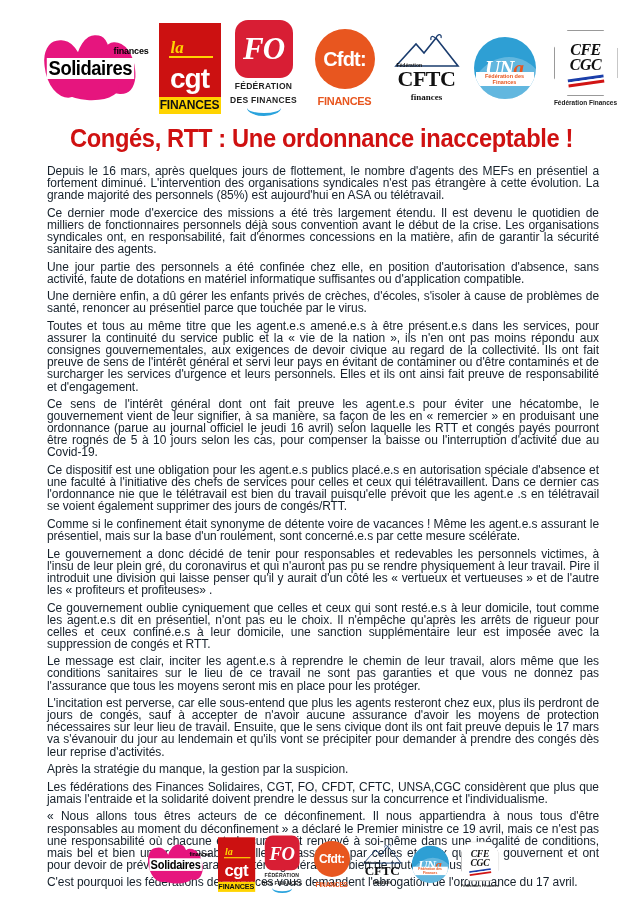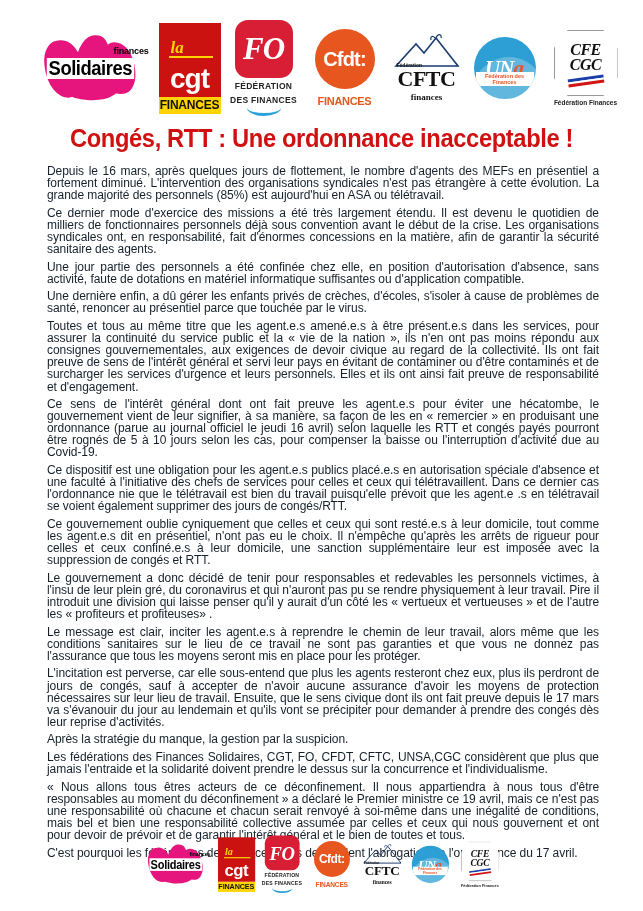--- a/index.html
+++ b/index.html
@@ -419,22 +419,23 @@
   <h1 class="doc-title">Congés, RTT : Une ordonnance inacceptable !</h1>
 
   <div class="body-col">
     <p class="para">Depuis le 16 mars, après quelques jours de flottement, le nombre d'agents des MEFs en présentiel a fortement diminué. L'intervention des organisations syndicales n'est pas étrangère à cette évolution. La grande majorité des personnels (85%) est aujourd'hui en ASA ou télétravail.</p>
     <p class="para">Ce dernier mode d'exercice des missions a été très largement étendu. Il est devenu le quotidien de milliers de fonctionnaires personnels déjà sous convention avant le début de la crise. Les organisations syndicales ont, en responsabilité, fait d'énormes concessions en la matière, afin de garantir la sécurité sanitaire des agents.</p>
     <p class="para">Une jour partie des personnels a été confinée chez elle, en position d'autorisation d'absence, sans activité, faute de dotations en matériel informatique suffisantes ou d'application compatible.</p>
     <p class="para">Une dernière enfin, a dû gérer les enfants privés de crèches, d'écoles, s'isoler à cause de problèmes de santé, renoncer au présentiel parce que touchée par le virus.</p>
     <p class="para">Toutes et tous  au même titre que les agent.e.s amené.e.s à être présent.e.s dans les services, pour assurer la continuité du service public et la « vie de la nation », ils n'en ont  pas moins  répondu aux consignes gouvernementales, aux exigences de devoir civique au regard de la collectivité. Ils ont fait preuve de sens de l'intérêt général et servi leur pays en évitant  de contaminer ou d'être contaminés et de surcharger les services d'urgence et leurs personnels. Elles et ils ont ainsi fait preuve de responsabilité et d'engagement.</p>
     <p class="para">Ce sens de l'intérêt général dont ont fait preuve les agent.e.s pour éviter une hécatombe, le gouvernement vient de leur signifier, à sa manière, sa façon de les en « remercier » en produisant  une ordonnance (parue au journal officiel le jeudi 16 avril) selon laquelle les RTT et congés payés pourront être rognés de 5 à 10 jours selon les cas, pour compenser la baisse ou l'interruption d'activité due au Covid-19.</p>
     <p class="para">Ce dispositif <b>est une obligation pour les agent.e.s publics placé.e.s en autorisation spéciale d'absence et une faculté à l'initiative des chefs de services pour  celles et ceux qui  télétravaillent. Dans ce dernier cas l'ordonnance nie que  le télétravail est bien du travail puisqu'elle prévoit que les agent.e .s en télétravail se voient également supprimer des jours de congés/RTT.</b></p>
+    <p class="para"><b>Comme si le confinement était synonyme de détente voire de vacances ! Même les agent.e.s assurant le présentiel, mais sur la base d'un roulement, sont concerné.e.s par cette mesure scélérate.</b></p>
+    <p class="para">Le gouvernement a donc décidé de tenir pour responsables et redevables les personnels victimes, à l'insu de leur plein gré, du coronavirus et qui n'auront pas pu se rendre physiquement à leur travail. Pire il introduit une division qui laisse penser qu'il y aurait d'un côté les « vertueux et vertueuses » et de l'autre les « profiteurs et profiteuses» .</p>
     <p class="para">Ce gouvernement oublie cyniquement que celles et ceux qui sont resté.e.s à leur domicile, tout comme les agent.e.s dit en présentiel, n'ont pas eu le choix. Il n'empêche qu'après les arrêts de rigueur pour celles et ceux confiné.e.s à leur domicile, une sanction supplémentaire leur est imposée avec la suppression de congés et RTT.</p>
-    <p class="para">Le gouvernement a donc décidé de tenir pour responsables et redevables les personnels victimes, à l'insu de leur plein gré, du coronavirus et qui n'auront pas pu se rendre physiquement à leur travail. Pire il introduit une division qui laisse penser qu'il y aurait d'un côté les « vertueux et vertueuses » et de l'autre les « profiteurs et profiteuses» .</p>
     <p class="para">Le message est clair, inciter les agent.e.s à reprendre le chemin de leur travail, alors même que les conditions sanitaires sur le lieu de ce travail ne sont pas garanties et  que   vous ne donnez pas l'assurance que tous les moyens seront mis en place pour les protéger.</p>
     <p class="para">L'incitation est perverse, car elle sous-entend  que plus les agents resteront chez eux, plus ils perdront de jours de congés, sauf à accepter de n'avoir aucune assurance d'avoir les moyens de protection nécessaires sur leur lieu de travail. Ensuite, que le sens civique dont ils ont fait preuve depuis le 17 mars va s'évanouir du jour au lendemain et qu'ils vont se précipiter pour demander à prendre des congés dès leur reprise d'activités.</p>
     <p class="para"> Après la stratégie du manque, la gestion par la suspicion.</p>
     <p class="para"><b>Les fédérations des Finances Solidaires, CGT, FO, CFDT, CFTC, UNSA,CGC considèrent que plus que jamais l'entraide et la solidarité doivent prendre le dessus sur la concurrence et l'individualisme.</b></p>
     <p class="para">« Nous allons tous êtres acteurs de ce déconfinement. Il nous appartiendra à nous tous d'être responsables au moment du déconfinement » a déclaré le Premier ministre ce 19 avril, mais ce n'est pas une responsabilité où chacune et chacun serait renvoyé à soi-même dans une inégalité de conditions, mais bel et bien une responsabilité collective assumée par celles et ceux qui nous gouvernent et ont pour devoir de prévoir et de garantir l'intérêt général et le bien de toutes et tous.</p>
     <p class="para"><b>C'est pourquoi les fédérations des finances vous demandent l'abrogation de l'ordonnance du 17 avril.</b></p>
   </div>
 
   <div class="footer-strip">
 

